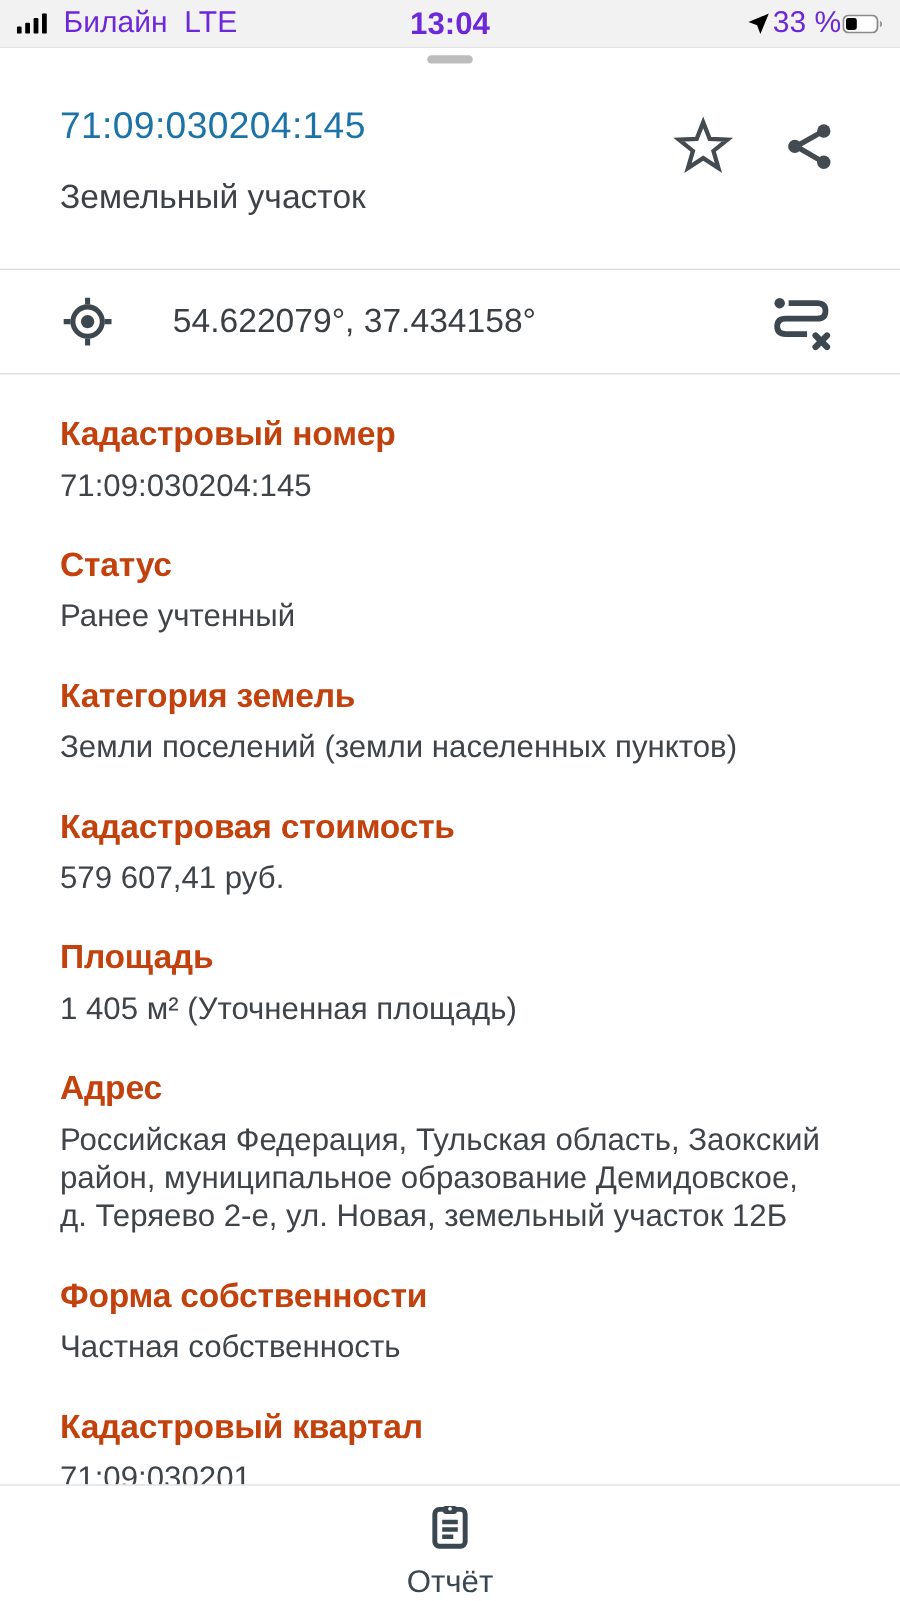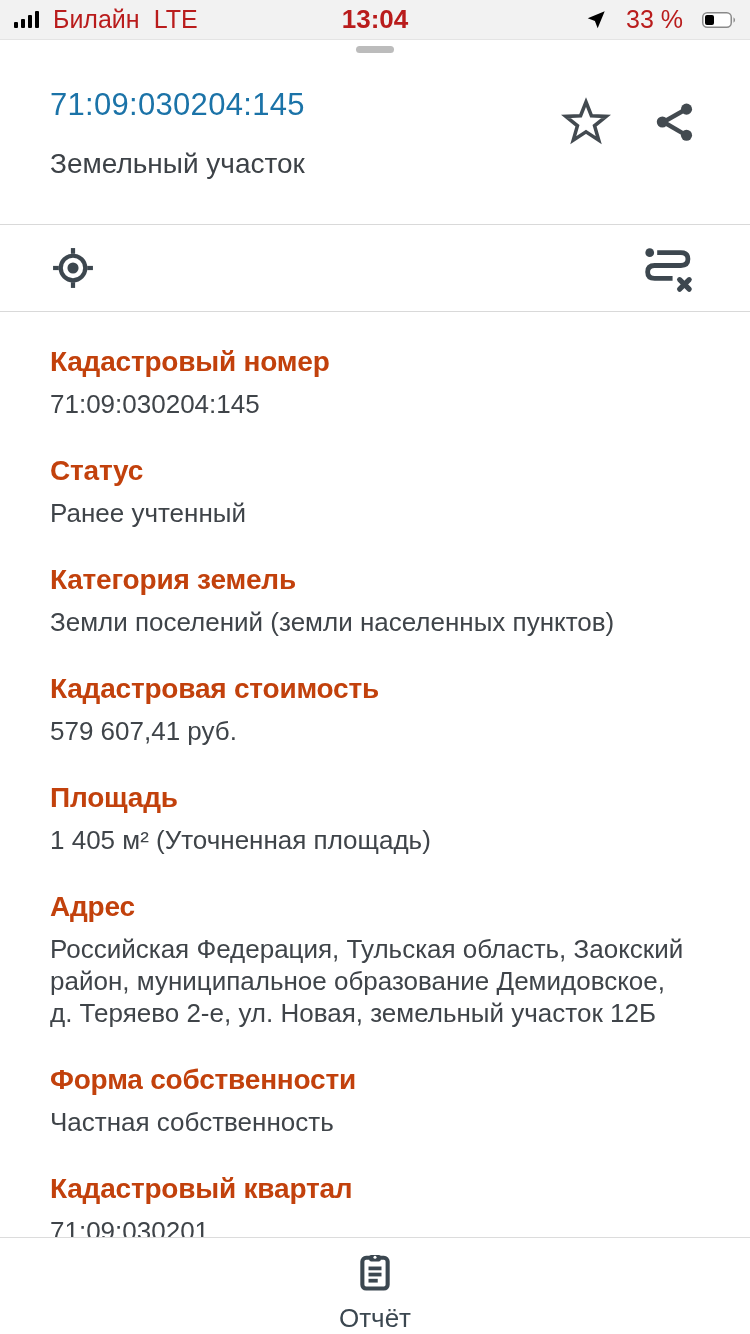--- a/index.html
+++ b/index.html
@@ -4,28 +4,28 @@
 <style>
   html,body{margin:0;padding:0;background:#fff;}
   .phone{
     position:relative;width:750px;height:1334px;background:#ffffff;
     font-family:"Liberation Sans", sans-serif;overflow:hidden;
     -webkit-font-smoothing:antialiased;
   }
   
   .status-bar{
     height:40px;background:#f2f2f2;display:flex;align-items:center;
-    padding:0 14px;box-sizing:border-box;color:#b91c1c;
+    padding:0 14px;box-sizing:border-box;color:#6d28d9;
     border-bottom:1px solid #e4e4e4;
   }
   .sb-left{display:flex;align-items:center;gap:8px;}
   .sb-carrier{font-size:25px;margin-left:4px;}
   .sb-lte{font-size:25px;margin-left:6px;}
   .sb-center{position:absolute;left:0;right:0;text-align:center;font-size:26px;font-weight:700;pointer-events:none;}
-  .sb-right{margin-left:auto;display:flex;align-items:center;gap:19px;position:relative;z-index:1;}
+  .sb-right{margin-left:auto;display:flex;align-items:center;gap:1px;position:relative;z-index:1;}
   .sb-batt-text{font-size:25px;}
   
   .drag-handle{width:38px;height:7px;border-radius:4px;background:#bcbcbc;margin:6px auto 0;}
   
   .header{position:relative;padding:34px 50px 44px;}
   .cad-link{font-size:31px;color:#1b73a8;letter-spacing:.3px;text-decoration:none;display:inline-block;}
   .obj-type{margin-top:25px;font-size:28px;color:#3d4247;}
   .header-icons{position:absolute;top:44px;right:52px;display:flex;align-items:center;gap:40px;}
   .hicon{display:block;cursor:pointer;}
   
@@ -101,20 +101,21 @@
 
   <div class="coords-row">
     <svg width="46" height="46" viewBox="0 0 24 24">
       <circle cx="12" cy="12" r="6.4" fill="none" stroke="#3d474f" stroke-width="2.2"></circle>
       <circle cx="12" cy="12" r="2.9" fill="#3d474f"></circle>
       <line x1="12" y1="1.6" x2="12" y2="4.6" stroke="#3d474f" stroke-width="2.2"></line>
       <line x1="12" y1="19.4" x2="12" y2="22.4" stroke="#3d474f" stroke-width="2.2"></line>
       <line x1="1.6" y1="12" x2="4.6" y2="12" stroke="#3d474f" stroke-width="2.2"></line>
       <line x1="19.4" y1="12" x2="22.4" y2="12" stroke="#3d474f" stroke-width="2.2"></line>
     </svg>
+    <span class="coords-text">54.622079°, 37.434158°</span>
     <span class="coords-spacer"></span>
     <svg width="54" height="52" viewBox="0 0 26 24">
       <circle cx="4.2" cy="4.6" r="2.1" fill="#3d474f"></circle>
       <path d="M7.8 4.6 H19.2 Q22.6 4.6 22.6 7.7 Q22.6 10.8 19.2 10.8 H6.6 Q3.2 10.8 3.2 13.9 Q3.2 17 6.6 17 H15.2" fill="none" stroke="#3d474f" stroke-width="2.3"></path>
       <line x1="18.6" y1="17.6" x2="23.2" y2="22.2" stroke="#3d474f" stroke-width="2.5" stroke-linecap="round"></line>
       <line x1="23.2" y1="17.6" x2="18.6" y2="22.2" stroke="#3d474f" stroke-width="2.5" stroke-linecap="round"></line>
     </svg>
   </div>
 
   <div class="fields">

